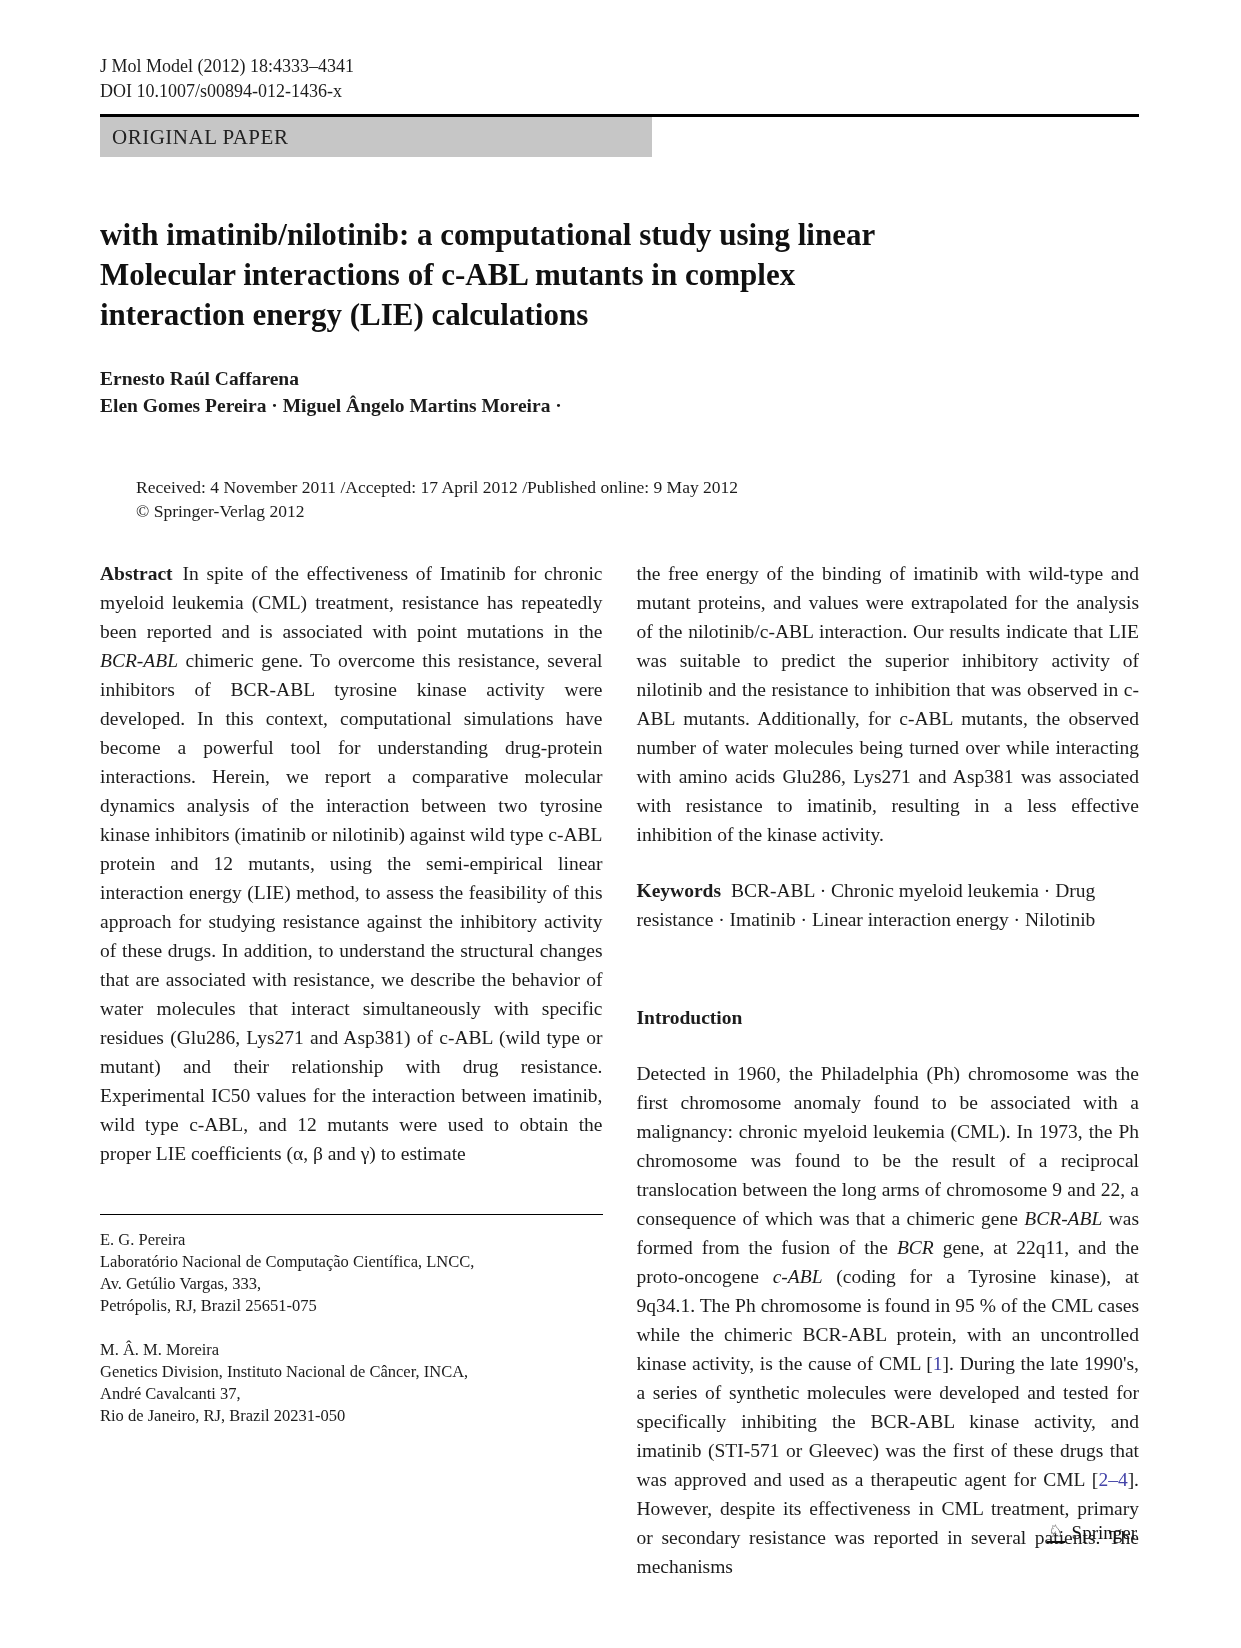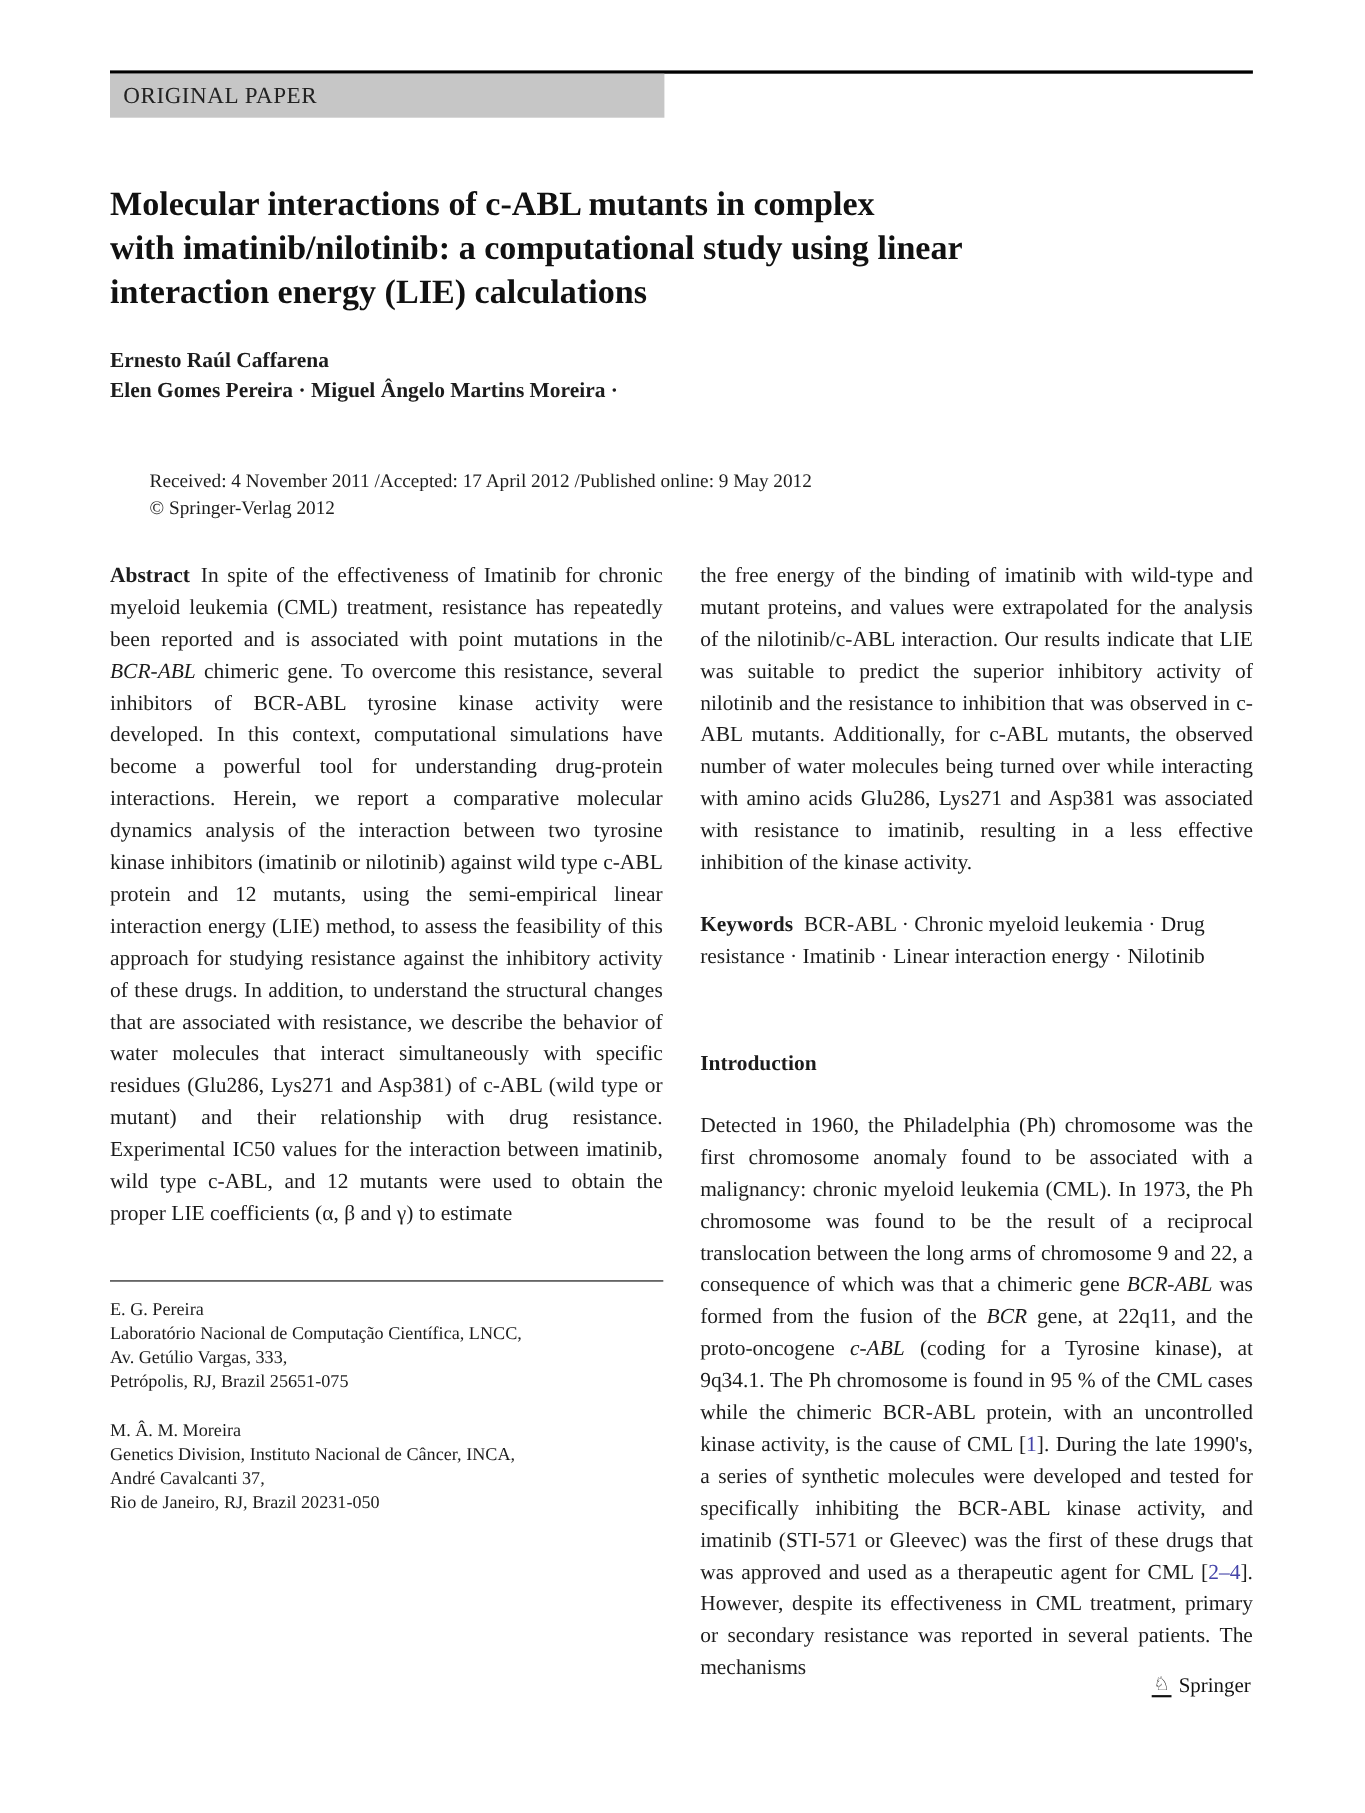--- a/index.html
+++ b/index.html
@@ -9,21 +9,21 @@
     margin: 0 auto;
     background: #ffffff;
     box-sizing: border-box;
     padding: 54px 102px 0 100px;
     font-family: "Liberation Serif", "DejaVu Serif", serif;
     color: #1c1c1c;
   }
   .jhead { font-size: 18px; line-height: 25px; }
   .rule { margin-top: 10px; height: 3px; background: #000; }
   .banner {
-    width: 504px; height: 40px;
+    width: 552px; height: 40px;
     background: #c6c6c6;
     display: flex; align-items: center;
     padding-left: 12px; box-sizing: border-box;
     font-size: 21px; letter-spacing: 0.5px; color: #222;
   }
   h1.title {
     margin: 58px 0 0 0;
     font-size: 31px; line-height: 40px; font-weight: bold; color: #111;
   }
   h1.title span { display: block; }
@@ -63,30 +63,34 @@
     border-bottom: 2px solid #111;
     padding: 0 1px 1px 1px;
     margin-right: 7px;
   }
 </style>
 </head>
 <body>
 
 <div class="page">
 
+  <div class="jhead">
+    <div>J Mol Model (2012) 18:4333–4341</div>
+    <div>DOI 10.1007/s00894-012-1436-x</div>
+  </div>
 
   <div class="rule"></div>
 
   <div class="banner">
     <span>ORIGINAL PAPER</span>
   </div>
 
   <h1 class="title">
+    <span>with imatinib/nilotinib: a computational study using linear</span>
     <span>Molecular interactions of c-ABL mutants in complex</span>
-    <span>with imatinib/nilotinib: a computational study using linear</span>
     <span>interaction energy (LIE) calculations</span>
   </h1>
 
   <div class="authors">
     <span>Ernesto Raúl Caffarena</span>
     <span>Elen Gomes Pereira · Miguel Ângelo Martins Moreira ·</span>
   </div>
 
   <div class="dates">
     <div>Received: 4 November 2011 /Accepted: 17 April 2012 /Published online: 9 May 2012</div>

